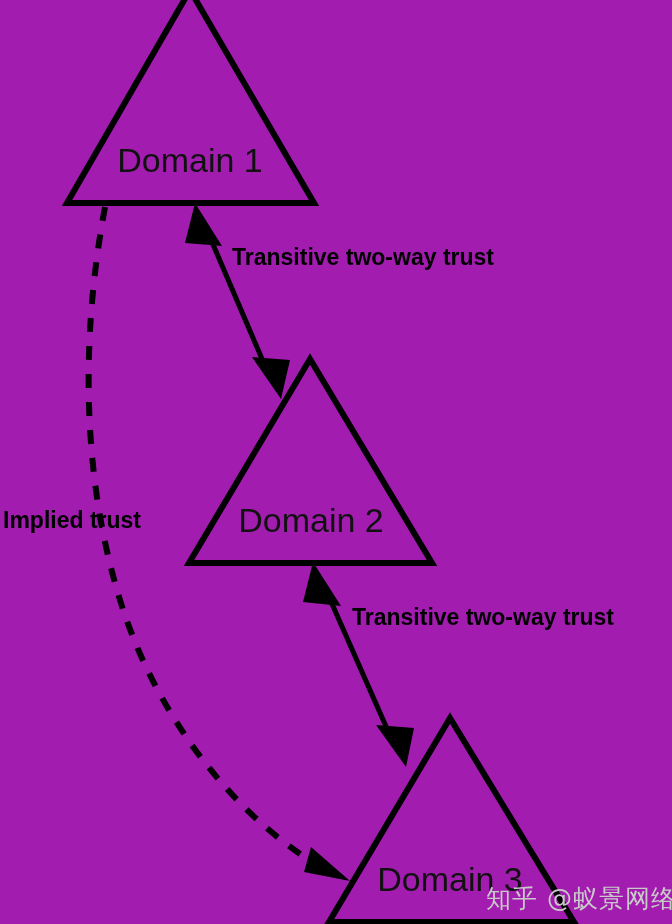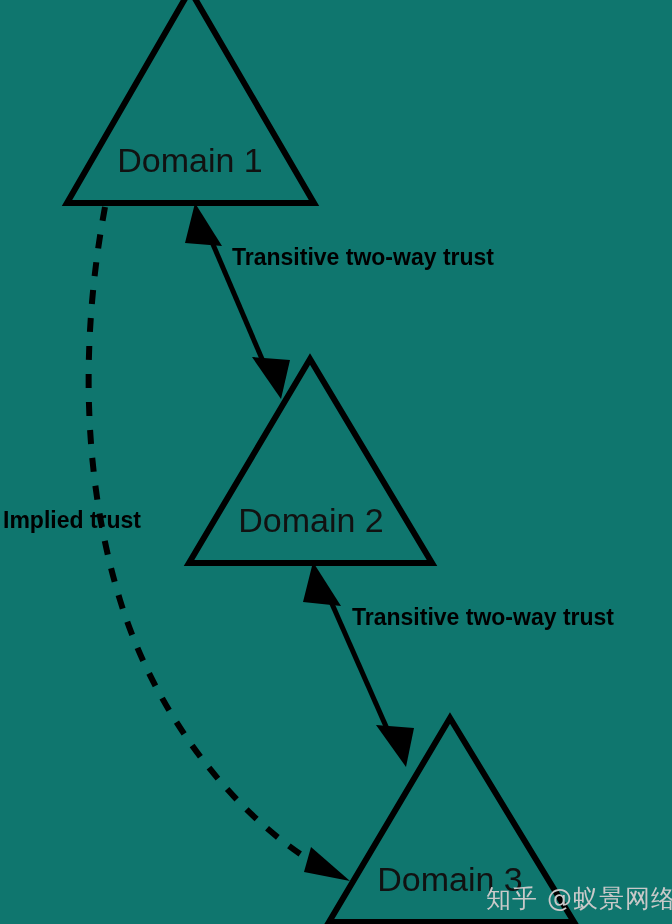--- a/index.html
+++ b/index.html
@@ -8,21 +8,21 @@
     padding: 0;
     background: #ffffff;
   }
   body {
     font-family: "Liberation Sans", sans-serif;
   }
   #canvas {
     position: relative;
     width: 672px;
     height: 924px;
-    background: #0f766e;
+    background: #a21caf;
     overflow: hidden;
   }
   #diagram-svg {
     position: absolute;
     top: 0;
     left: 0;
     width: 672px;
     height: 924px;
     display: block;
   }

